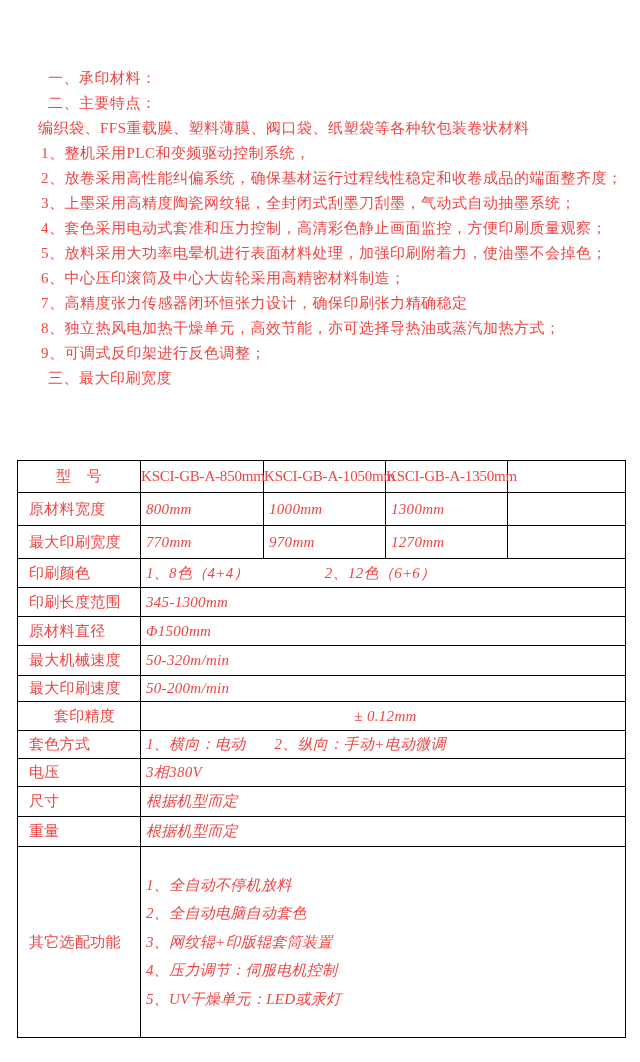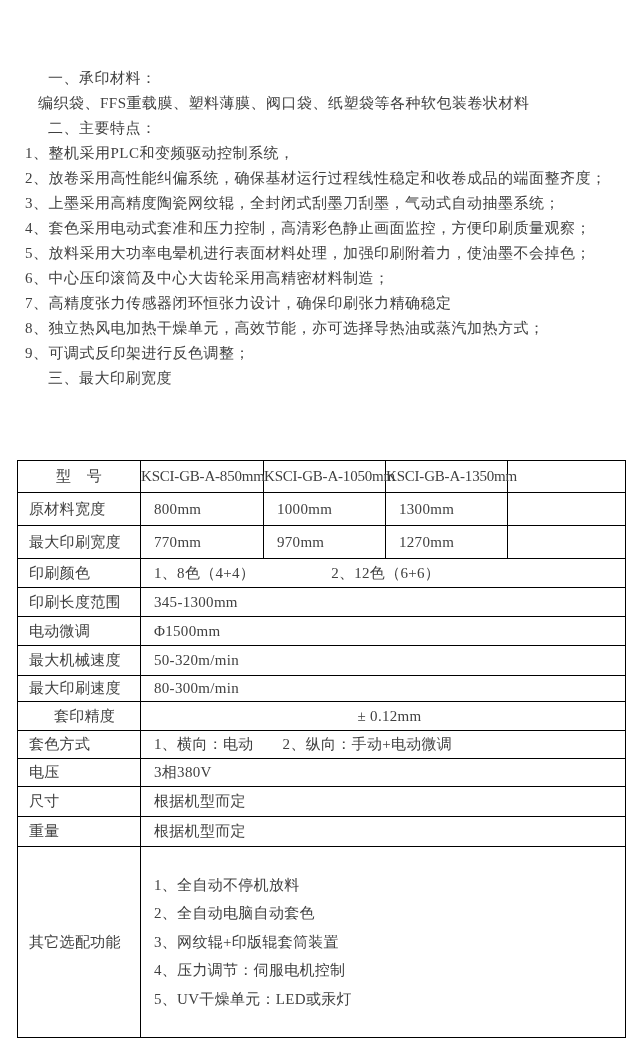--- a/index.html
+++ b/index.html
@@ -1,59 +1,59 @@
 <!DOCTYPE html>
 <html><head>
 <meta charset="utf-8">
 <style>
   html,body{margin:0;padding:0;background:#ffffff;}
   .page{
     position:relative;
     width:640px;height:1062px;
-    background:#ffffff;color:#404040;
+    background:#ffffff;color:#ef4444;
     font-family:"Liberation Serif","DejaVu Serif",serif;
     overflow:hidden;
   }
   .intro{position:absolute;top:66px;left:0;width:640px;}
   .iline{
     margin:0;font-size:15px;line-height:25px;
     white-space:nowrap;letter-spacing:0.5px;
   }
   .ind-section{padding-left:48px;}
   .ind-body{padding-left:38px;}
-  .ind-item{padding-left:25px;}
+  .ind-item{padding-left:41px;}
   .specs{
     position:absolute;top:460px;left:17px;
     border-collapse:collapse;table-layout:fixed;width:608px;
   }
   .cell{
     border:1px solid #000000;
     font-size:15px;vertical-align:middle;
     padding:0;white-space:nowrap;overflow:visible;
     letter-spacing:0.3px;
   }
   .label-cell{padding-left:11px;}
   .center-label{text-align:center;padding-left:0;}
-  .value-cell{padding-left:13px;}
+  .value-cell{padding-left:5px;font-style:italic;}
   .model-cell{letter-spacing:-0.2px;}
   .empty-cell{padding:0;}
   .part{display:inline-block;}
   .gap-wide{margin-left:76px;}
   .gap-narrow{margin-left:29px;}
   .list-cell{vertical-align:middle;}
   .opt-line{line-height:28.5px;}
 </style>
 </head>
 <body>
 
 <div class="page">
   <div class="intro">
       <p class="iline ind-section">一、承印材料：</p>
+      <p class="iline ind-section">二、主要特点：</p>
       <p class="iline ind-body">编织袋、FFS重载膜、塑料薄膜、阀口袋、纸塑袋等各种软包装卷状材料</p>
-      <p class="iline ind-section">二、主要特点：</p>
       <p class="iline ind-item">1、整机采用PLC和变频驱动控制系统，</p>
       <p class="iline ind-item">2、放卷采用高性能纠偏系统，确保基材运行过程线性稳定和收卷成品的端面整齐度；</p>
       <p class="iline ind-item">3、上墨采用高精度陶瓷网纹辊，全封闭式刮墨刀刮墨，气动式自动抽墨系统；</p>
       <p class="iline ind-item">4、套色采用电动式套准和压力控制，高清彩色静止画面监控，方便印刷质量观察；</p>
       <p class="iline ind-item">5、放料采用大功率电晕机进行表面材料处理，加强印刷附着力，使油墨不会掉色；</p>
       <p class="iline ind-item">6、中心压印滚筒及中心大齿轮采用高精密材料制造；</p>
       <p class="iline ind-item">7、高精度张力传感器闭环恒张力设计，确保印刷张力精确稳定</p>
       <p class="iline ind-item">8、独立热风电加热干燥单元，高效节能，亦可选择导热油或蒸汽加热方式；</p>
       <p class="iline ind-item">9、可调式反印架进行反色调整；</p>
       <p class="iline ind-section">三、最大印刷宽度</p>
@@ -90,30 +90,30 @@
         </tr>
         <tr style="height: 29px;">
           <td class="cell label-cell">印刷颜色</td>
           <td colspan="4" class="cell value-cell"><span class="part">1、8色（4+4）</span><span class="part gap-wide">2、12色（6+6）</span></td>
         </tr>
         <tr style="height: 29px;">
           <td class="cell label-cell">印刷长度范围</td>
           <td colspan="4" class="cell value-cell">345-1300mm</td>
         </tr>
         <tr style="height: 29px;">
-          <td class="cell label-cell">电动微调</td>
+          <td class="cell label-cell">原材料直径</td>
           <td colspan="4" class="cell value-cell">Φ1500mm</td>
         </tr>
         <tr style="height: 30px;">
           <td class="cell label-cell">最大机械速度</td>
           <td colspan="4" class="cell value-cell">50-320m/min</td>
         </tr>
         <tr style="height: 26px;">
           <td class="cell label-cell">最大印刷速度</td>
-          <td colspan="4" class="cell value-cell">80-300m/min</td>
+          <td colspan="4" class="cell value-cell">50-200m/min</td>
         </tr>
         <tr style="height: 29px; text-align: center;">
           <td class="cell label-cell">套印精度</td>
           <td colspan="4" class="cell value-cell">± 0.12mm</td>
         </tr>
         <tr style="height: 28px;">
           <td class="cell label-cell">套色方式</td>
           <td colspan="4" class="cell value-cell"><span class="part">1、横向：电动</span><span class="part gap-narrow">2、纵向：手动+电动微调</span></td>
         </tr>
         <tr style="height: 28px;">

